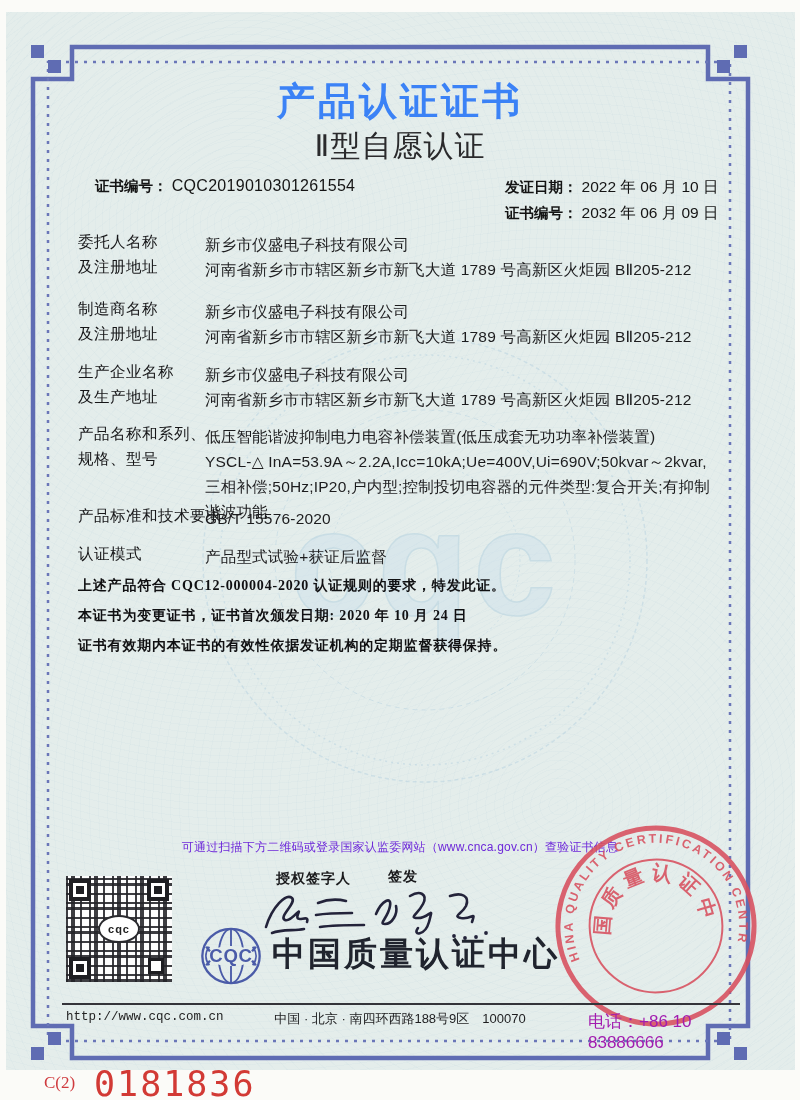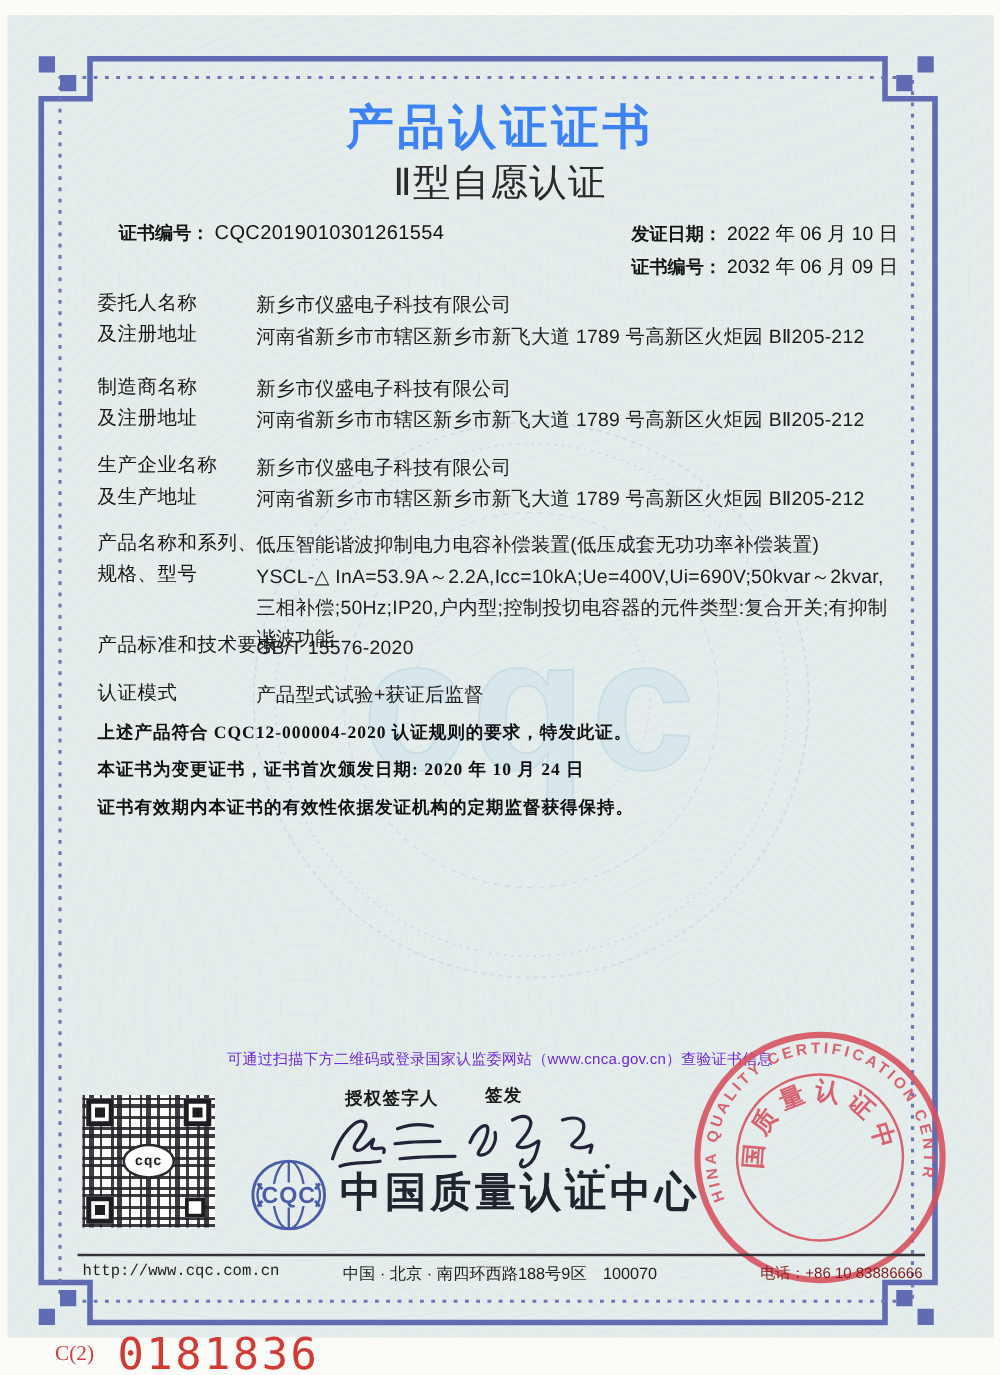--- a/index.html
+++ b/index.html
@@ -58,21 +58,21 @@
       font-size:11px;font-weight:bold;color:#222;letter-spacing:1px;}
 
   .sig-label{font-size:14px;color:#1a1a1c;font-weight:600;letter-spacing:1px;}
   .sig-ink{color:#20203a;}
 
   .org-name{left:272px;top:932px;font-size:33px;font-weight:600;color:#20242e;letter-spacing:3px;}
 
   .footer-rule{left:62px;top:1003px;width:678px;border-top:2px solid #34343a;}
   .footer-web{left:66px;top:1010px;font-family:"Liberation Mono", monospace;font-size:12.5px;color:#222;}
   .footer-addr{left:230px;top:1010px;width:340px;text-align:center;font-size:13px;color:#1d1d1f;}
-  .footer-phone{left:588px;top:1010px;width:150px;text-align:right;font-size:12px;color:#7f1d1d;}
+  .footer-phone{left:588px;top:1010px;width:150px;text-align:left;font-size:17px;color:#a21caf;}
 
   .serial-prefix{left:44px;top:1073px;font-family:"Liberation Serif", serif;font-size:17px;color:#cf3a3e;}
   .serial-number{left:94px;top:1064px;font-family:"DejaVu Sans Mono", monospace;
                  font-size:35px;color:#d23a35;letter-spacing:2px;}
 
   .stamp{left:552px;top:822px;width:208px;height:208px;opacity:.88;}
   text{user-select:none;}
 </style>
 </head>
 <body>

